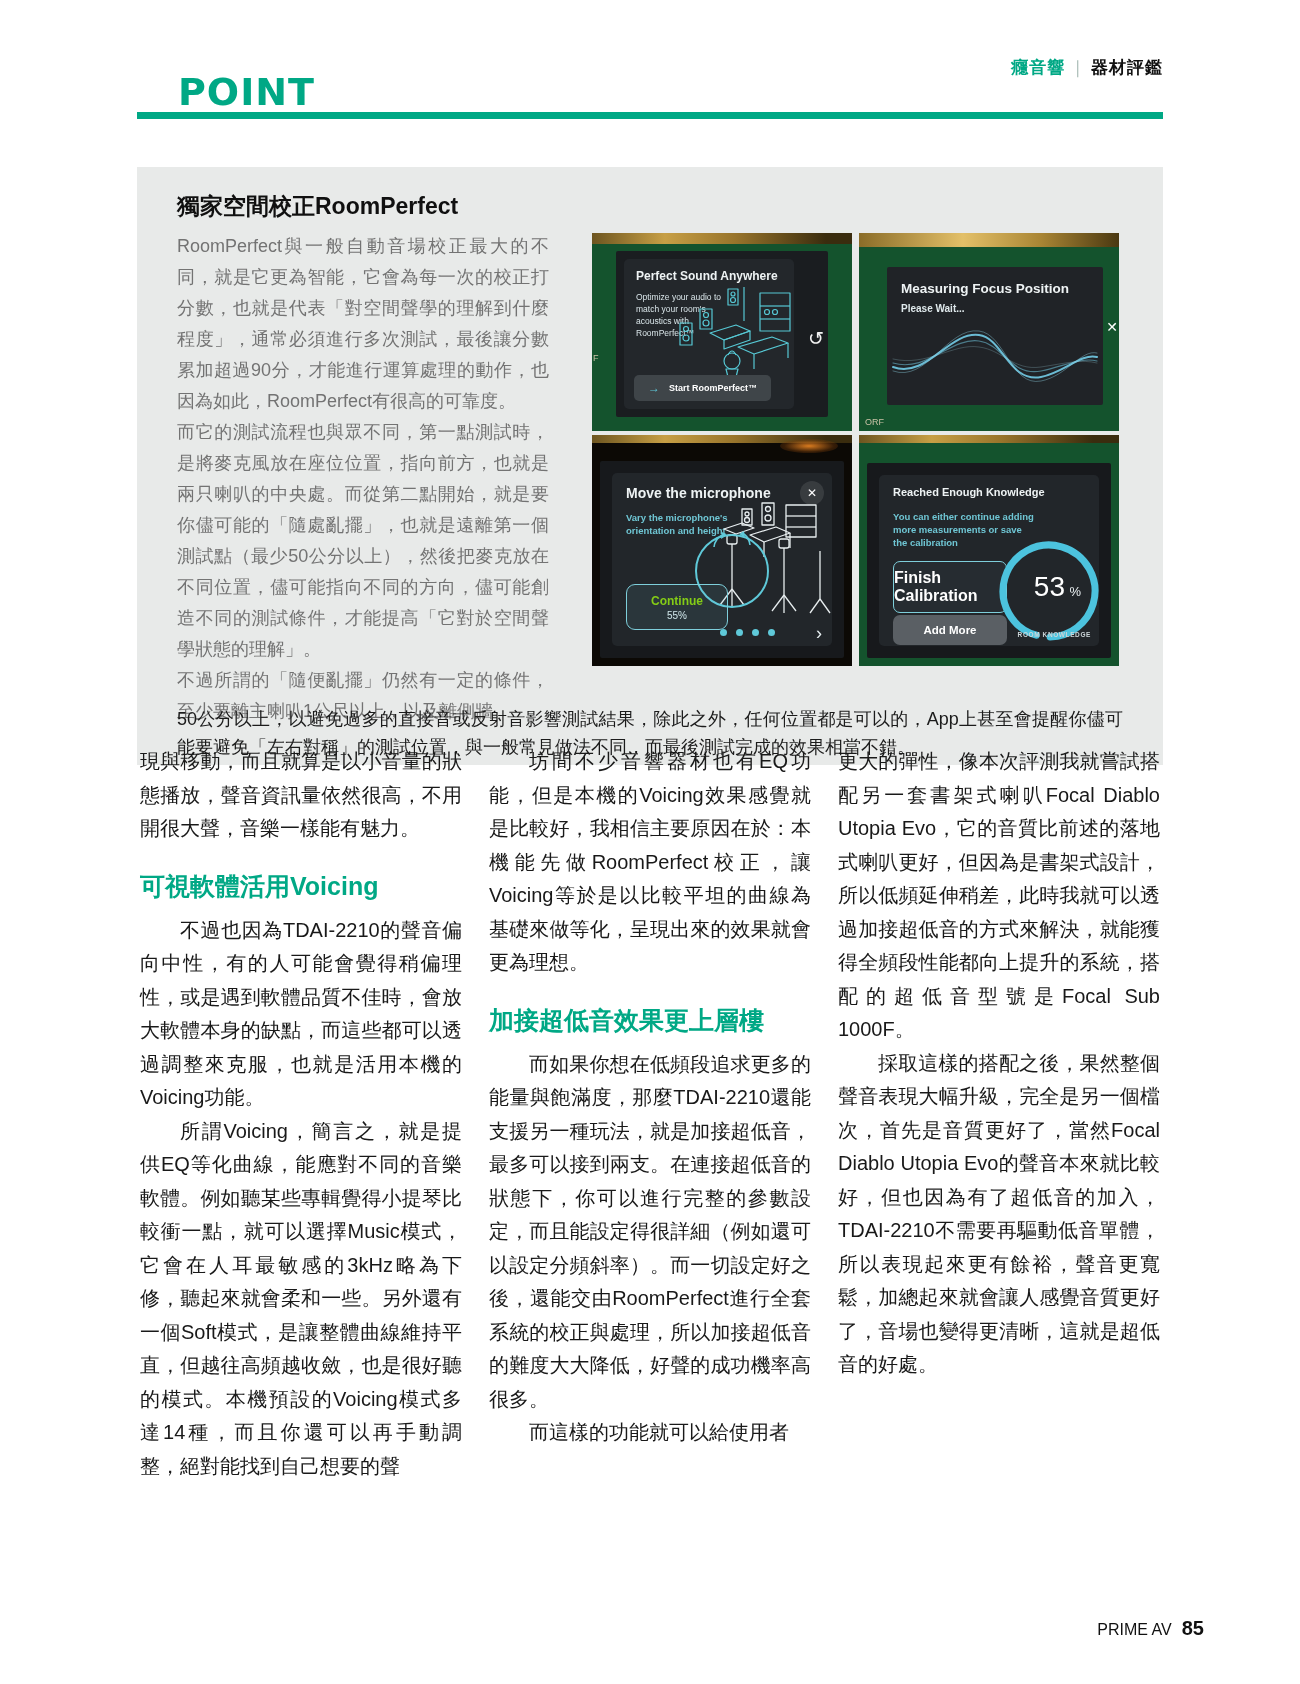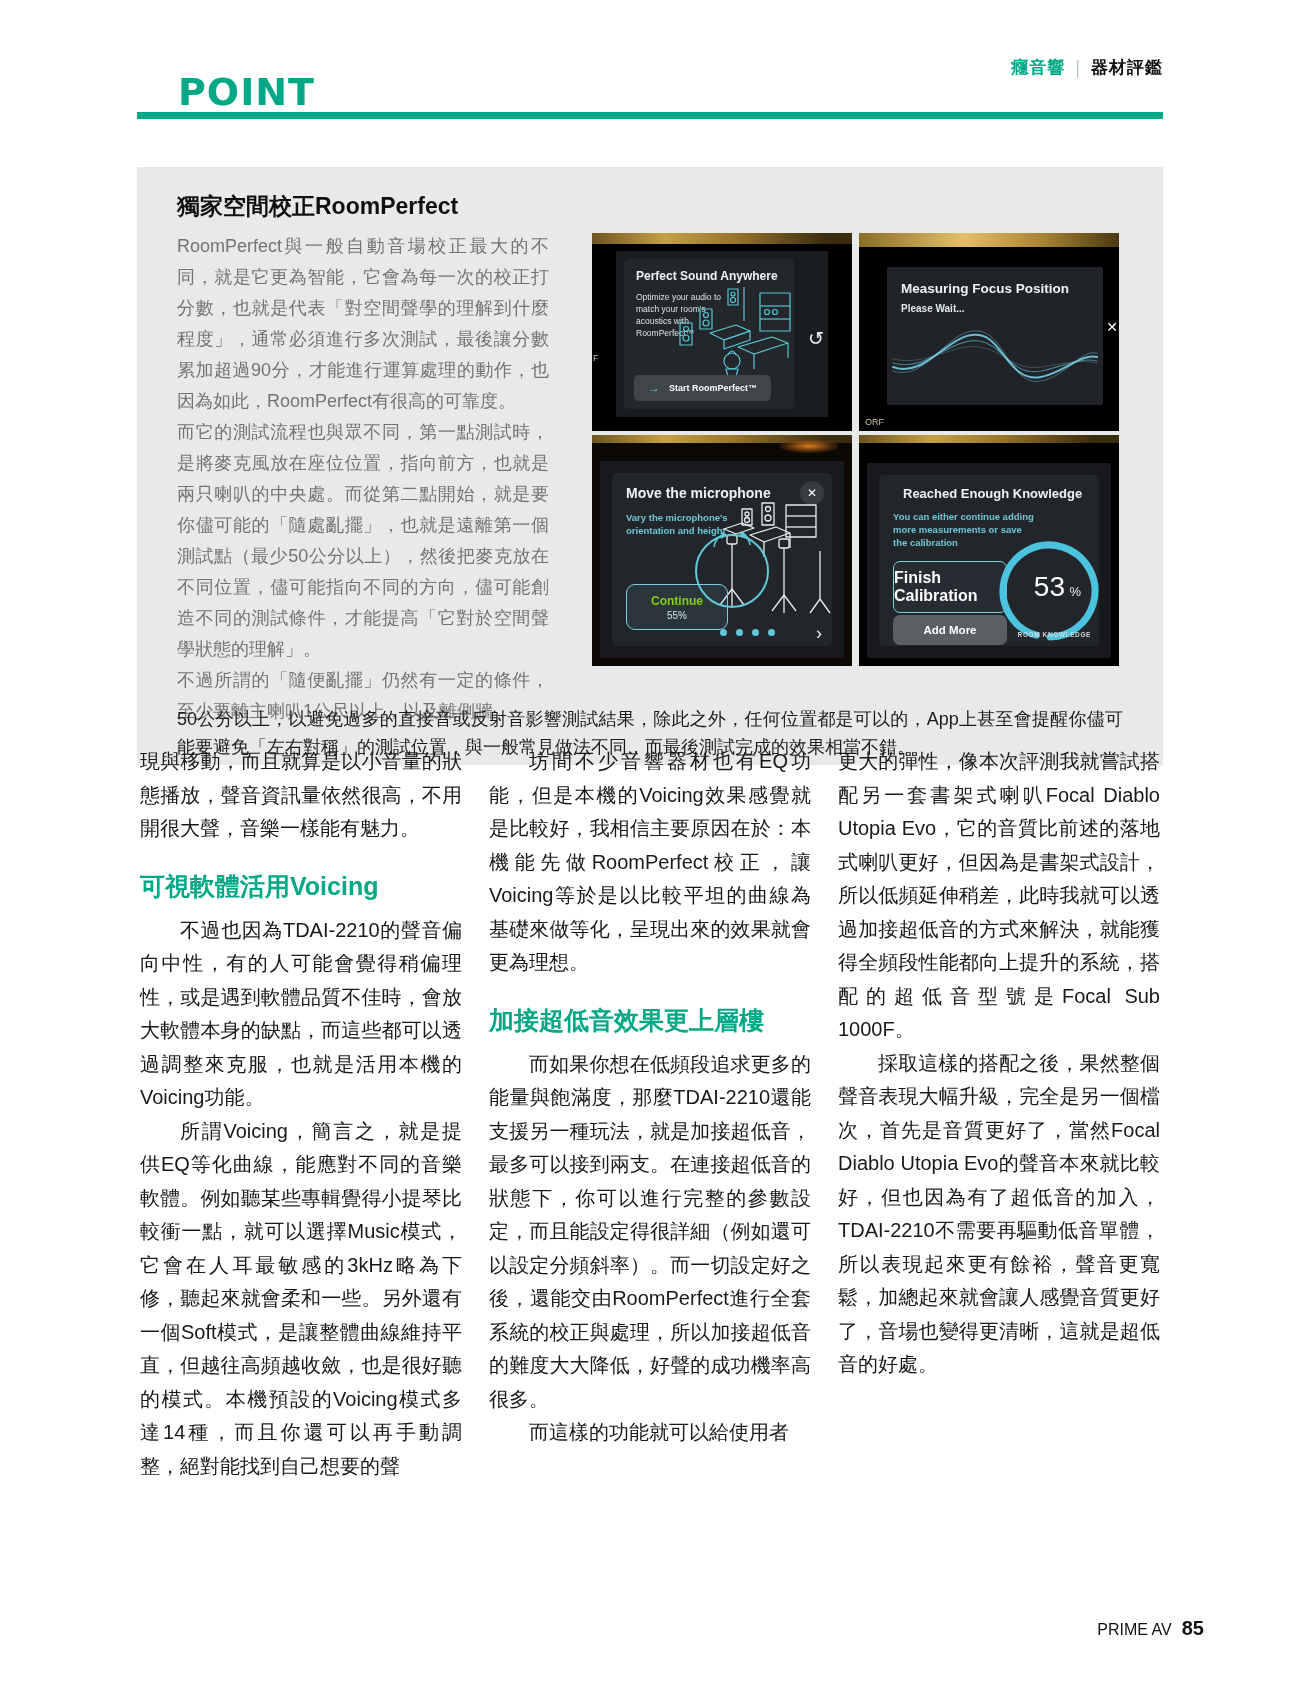--- a/index.html
+++ b/index.html
@@ -19,21 +19,21 @@
   .callout { position:absolute; left:137px; top:119px; width:1026px; height:598px; background:#e8eae9;margin-top:48px; }
   .callout-title { position:absolute; left:40px; top:24px; font-size:23px; font-weight:bold; color:#101010; }
   .callout-leftcol { position:absolute; left:40px; top:64px; width:372px; font-size:18px; line-height:31px;
                      text-align:justify; color:#737373; }
   .callout-leftcol p { margin:0; }
   .callout-wide { position:absolute; left:40px; right:40px; top:538px; font-size:18px; line-height:28px;
                   text-align:justify; color:#1b1b1b; }
 
   
   .photo-grid { position:absolute; right:44px; top:66px; width:527px; height:433px; }
-  .photo { position:absolute; background:#000000; overflow:hidden; }
+  .photo { position:absolute; background:#14532d; overflow:hidden; }
   #photo1 { left:0; top:0; width:260px; height:198px; }
   #photo2 { left:267px; top:0; width:260px; height:198px; }
   #photo3 { left:0; top:202px; width:260px; height:231px; }
   #photo4 { left:267px; top:202px; width:260px; height:231px; }
   .goldband { position:absolute; top:0; left:0; right:0; height:11px;
               background:linear-gradient(90deg,#6d5520,#c79f45 28%,#98742b 55%,#3a2c0e 90%); }
   #photo2 .goldband { height:14px; background:linear-gradient(90deg,#8a6c28,#e3c068 40%,#a98534 70%,#4a3811); }
   #photo3 .goldband, #photo4 .goldband { height:8px; }
   #photo3 { background:#0c0905; }
   .orange-glare { position:absolute; top:4px; right:14px; width:58px; height:14px; border-radius:50%;
@@ -80,21 +80,21 @@
   .continue-btn { position:absolute; left:14px; bottom:16px; width:102px; height:46px;
                   border:1.5px solid #7ecfdb; border-radius:9px; background:rgba(120,200,215,0.10);
                   display:flex; flex-direction:column; align-items:center; justify-content:center; }
   .continue-btn .lbl { color:#84cc16; font-size:12px; font-weight:bold; }
   .continue-btn .pct { color:#cfe6ea; font-size:10px; margin-top:2px; }
   .pager { position:absolute; left:108px; bottom:10px; display:flex; gap:9px; }
   .dot { width:7px; height:7px; border-radius:50%; background:#5fc9d9; }
   .chev { position:absolute; right:10px; bottom:2px; color:#e8f0f2; font-size:18px; }
 
   
-  .t4 { left:24px; top:11px; font-size:13px; }
+  .t4 { left:14px; top:11px; font-size:11px; }
   .sub4 { left:14px; top:35px; width:142px; font-size:9.5px; line-height:13px; }
   .finish-btn { position:absolute; left:14px; top:86px; width:114px; height:52px;
                 border:1.5px solid #7ecfdb; border-radius:7px; background:#262c31;
                 display:flex; align-items:center; justify-content:center;
                 color:#ffffff; font-size:16px; font-weight:bold; }
   .add-btn { position:absolute; left:14px; top:140px; width:114px; height:30px; background:#5a5f64;
              border-radius:7px; display:flex; align-items:center; justify-content:center;
              color:#ffffff; font-size:11.5px; font-weight:bold; }
   .gauge { position:absolute; right:-4px; top:62px; width:108px; height:108px; }
   .gauge-text { position:absolute; right:18px; top:96px; color:#ffffff; }

